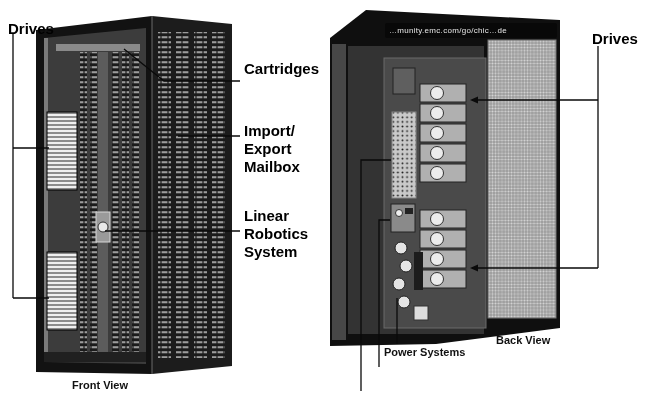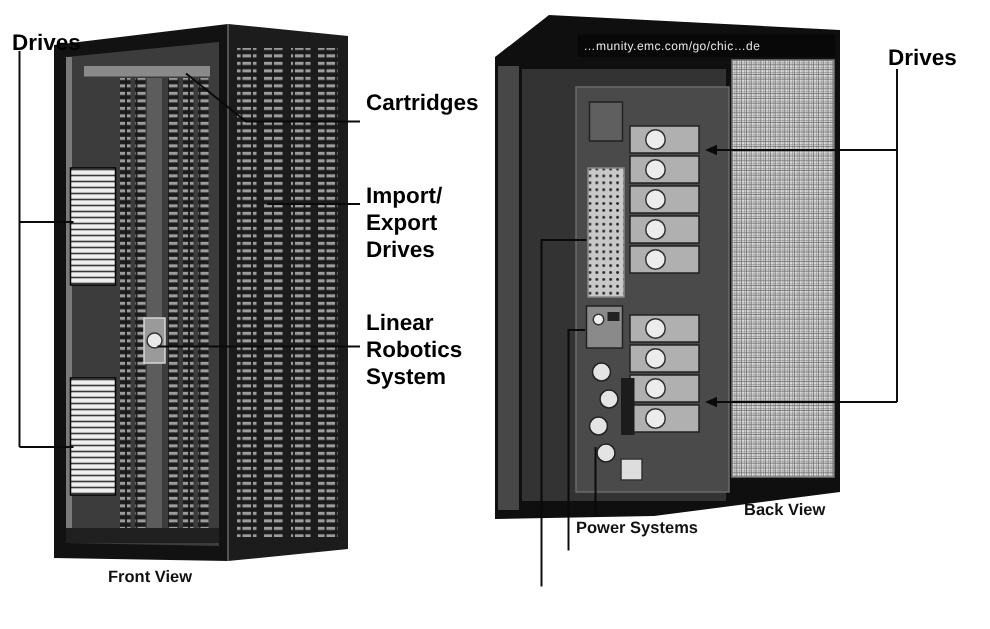--- a/index.html
+++ b/index.html
@@ -167,21 +167,21 @@
       <path d="M397,344 V298"></path>
     </g>
   </svg>
 
   <div class="label" style="left:8px; top:20px;">Drives</div>
 
   <div class="label" style="left:244px; top:60px;">Cartridges</div>
 
   <div class="label" style="left:244px; top:122px;">Import/
 Export
-Drives</div>
+Mailbox</div>
 
   <div class="label" style="left:244px; top:207px;">Linear
 Robotics
 System</div>
 
   <div class="caption" style="left:72px; top:379px; width:140px; text-align:left;">Front View</div>
 
   <div class="watermark">…munity.emc.com/go/chic…de</div>
 
   <div class="label" style="left:592px; top:30px;">Drives</div>

